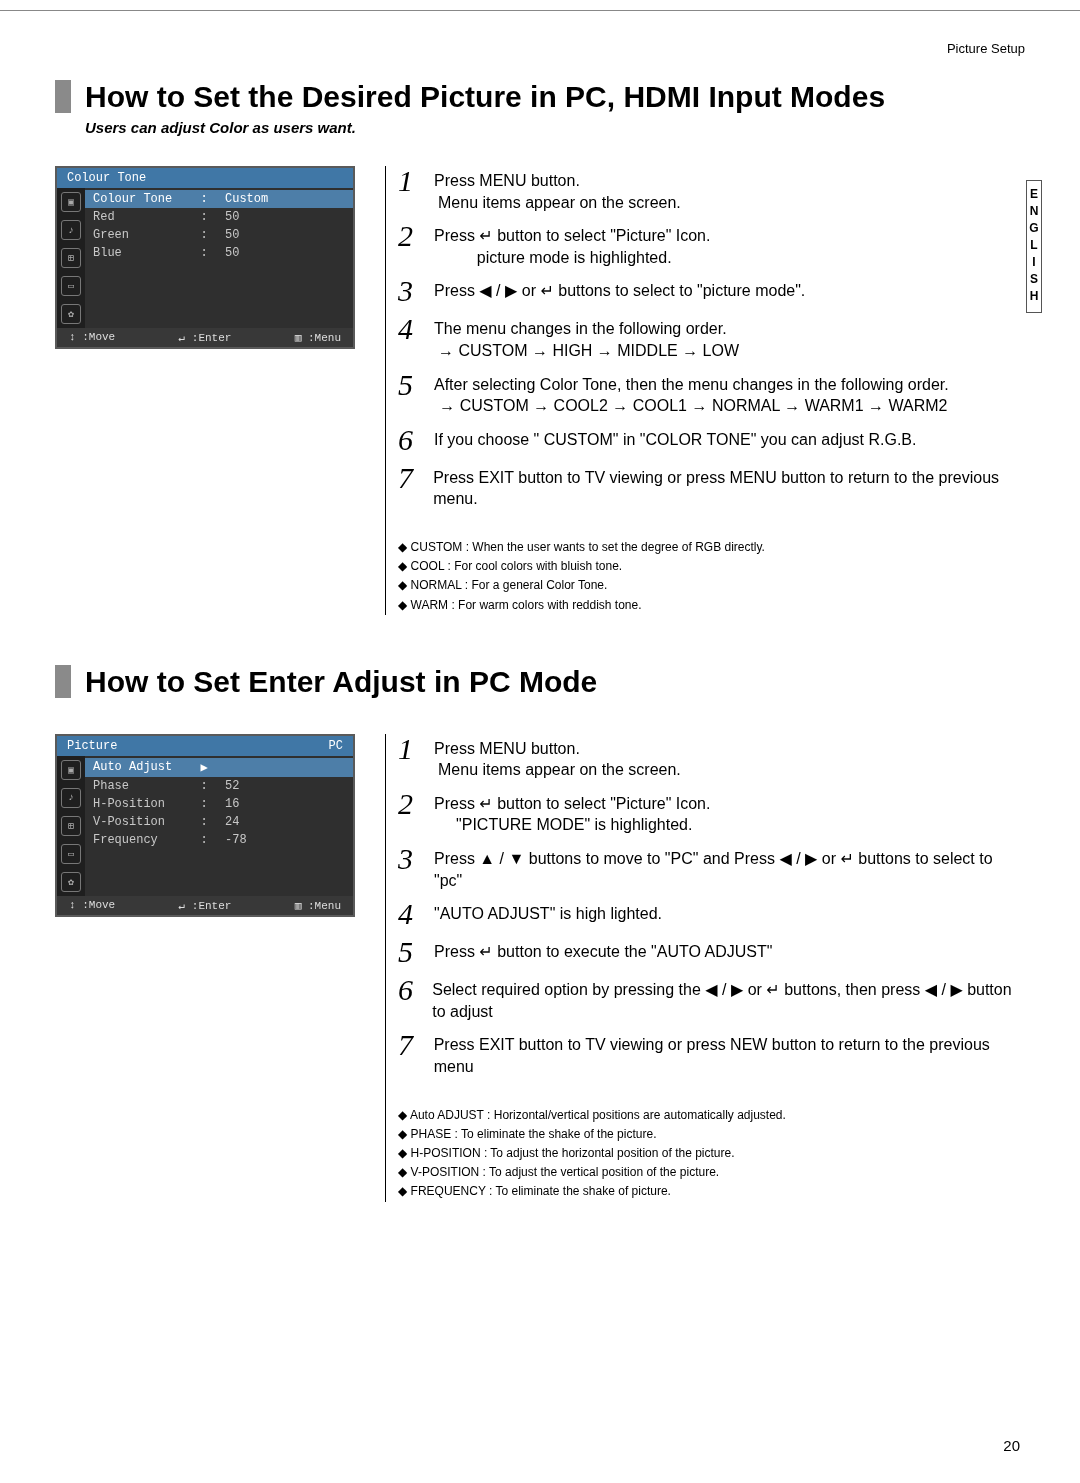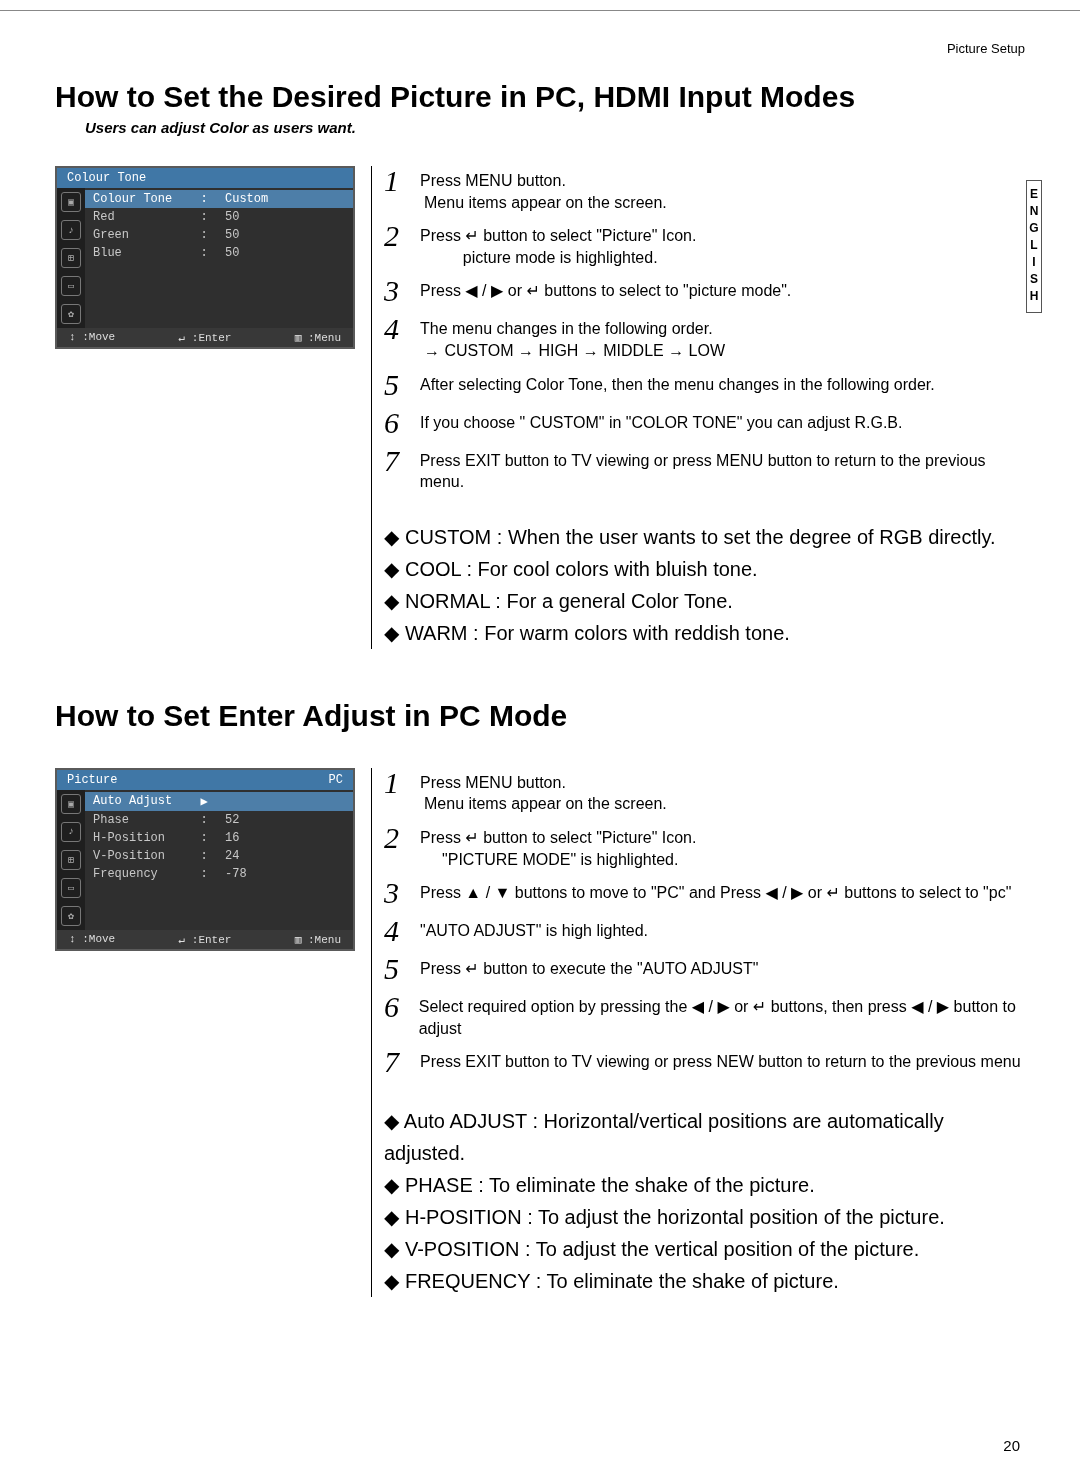--- a/index.html
+++ b/index.html
@@ -31,41 +31,40 @@
     letter-spacing: 3px;
     font-weight: bold;
     background: #fff;
     border: 1px solid #555;
     padding: 6px 0;
   }
   .section-title {
     display: flex;
     align-items: stretch;
     margin-bottom: 6px;
-    flex-direction: column;
   }
   .section-title .bar {
     width: 16px;
     background: #8a8a8a;
     margin-right: 14px;
   }
   .section-title .txt {
     font-weight: 900;
     font-size: 30px;
     line-height: 1.1;
   }
   .subtitle {
     font-style: italic;
     font-weight: bold;
     font-size: 15px;
     margin: 6px 0 30px 30px;
   }
   .section-body {
     display: flex;
-    gap: 16px;
+    gap: 30px;
     margin-bottom: 50px;
   }
   .osd-wrap { flex: 0 0 300px; }
   .osd {
     background: #2f2f2f;
     color: #c8c8c8;
     font-family: "Courier New", monospace;
     font-size: 12px;
     width: 300px;
     position: relative;
@@ -137,21 +136,21 @@
     font-size: 16px;
     line-height: 1.35;
     padding-top: 4px;
   }
   .step .txt .sub {
     display: block;
   }
   .chain { margin-left: 4px; text-align: center; }
   .notes {
     margin-top: 28px;
-    font-size: 20px;
+    font-size: 12px;
     line-height: 1.6;
   }
   .notes .note::before {
     content: "◆ ";
   }
   .page-num {
     position: absolute;
     right: 60px;
     bottom: 29px;
     font-size: 15px;
@@ -243,20 +242,21 @@
             <div class="num">4</div>
             <div class="txt">
               <span class="sub">The menu changes in the following order.</span>
               <span class="sub chain">→ CUSTOM → HIGH → MIDDLE → LOW</span>
             </div>
           </div>
           <div class="step">
             <div class="num">5</div>
             <div class="txt">
               <span class="sub">After selecting Color Tone, then the menu changes in the following order.</span>
+              <span class="sub chain">→ CUSTOM → COOL2 → COOL1 → NORMAL → WARM1 → WARM2</span>
             </div>
           </div>
           <div class="step">
             <div class="num">6</div>
             <div class="txt">
               <span class="sub">If you choose " CUSTOM" in "COLOR TONE" you can adjust R.G.B.</span>
             </div>
           </div>
           <div class="step">
             <div class="num">7</div>

